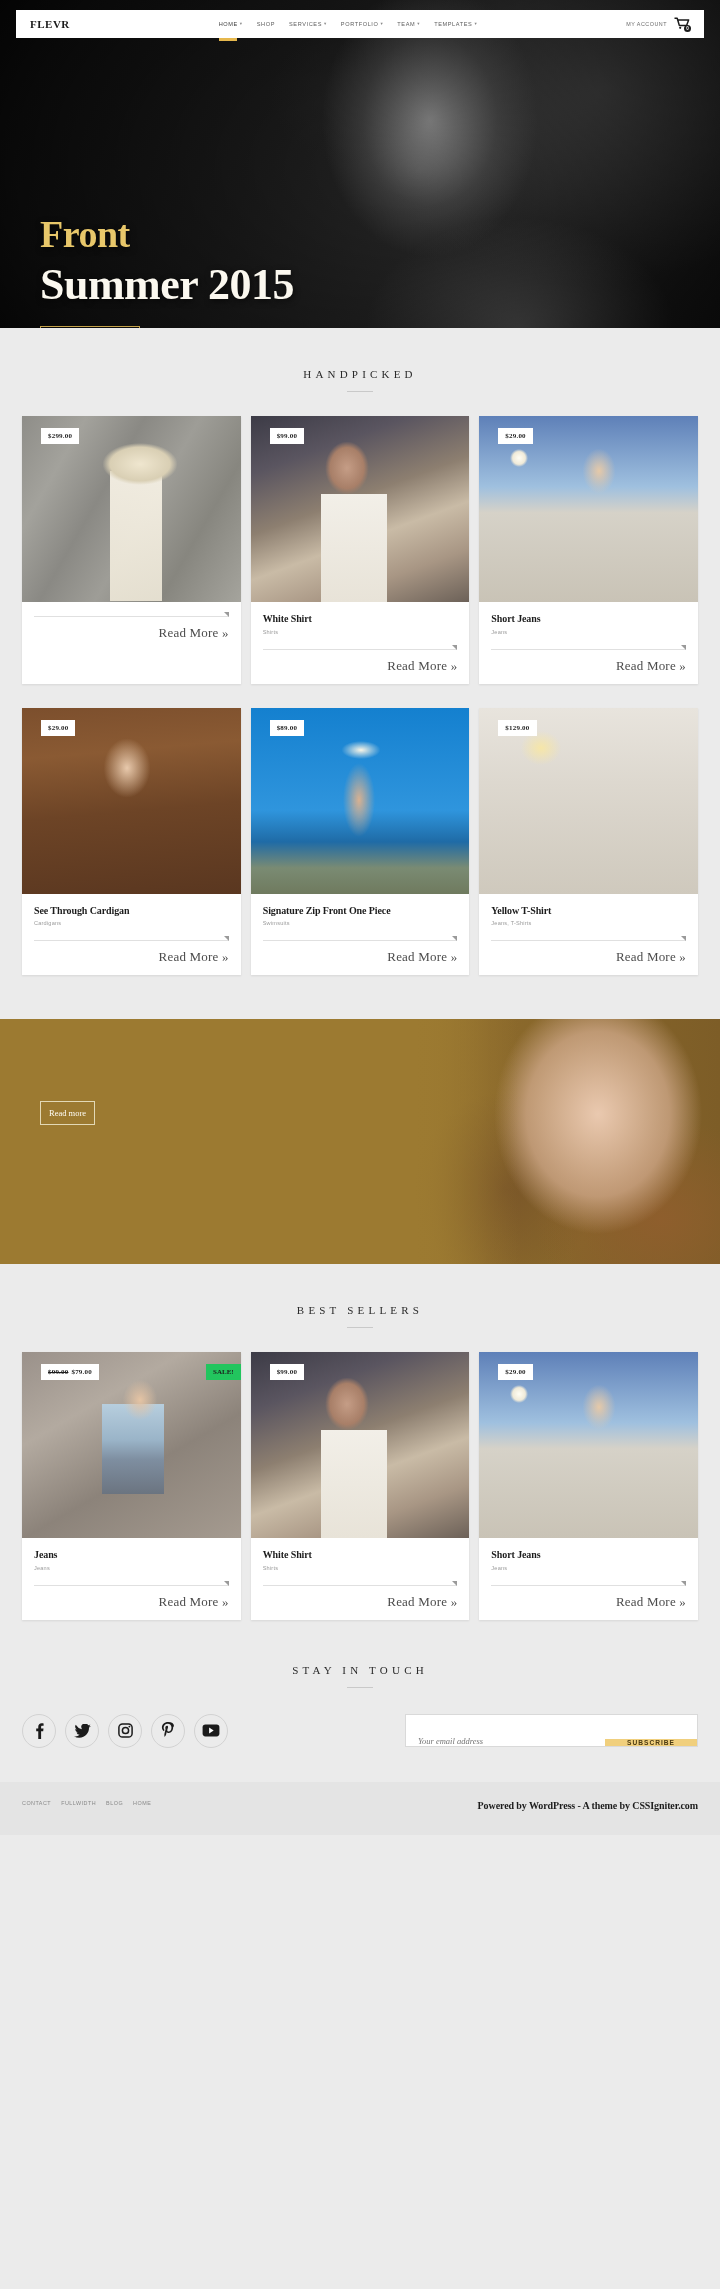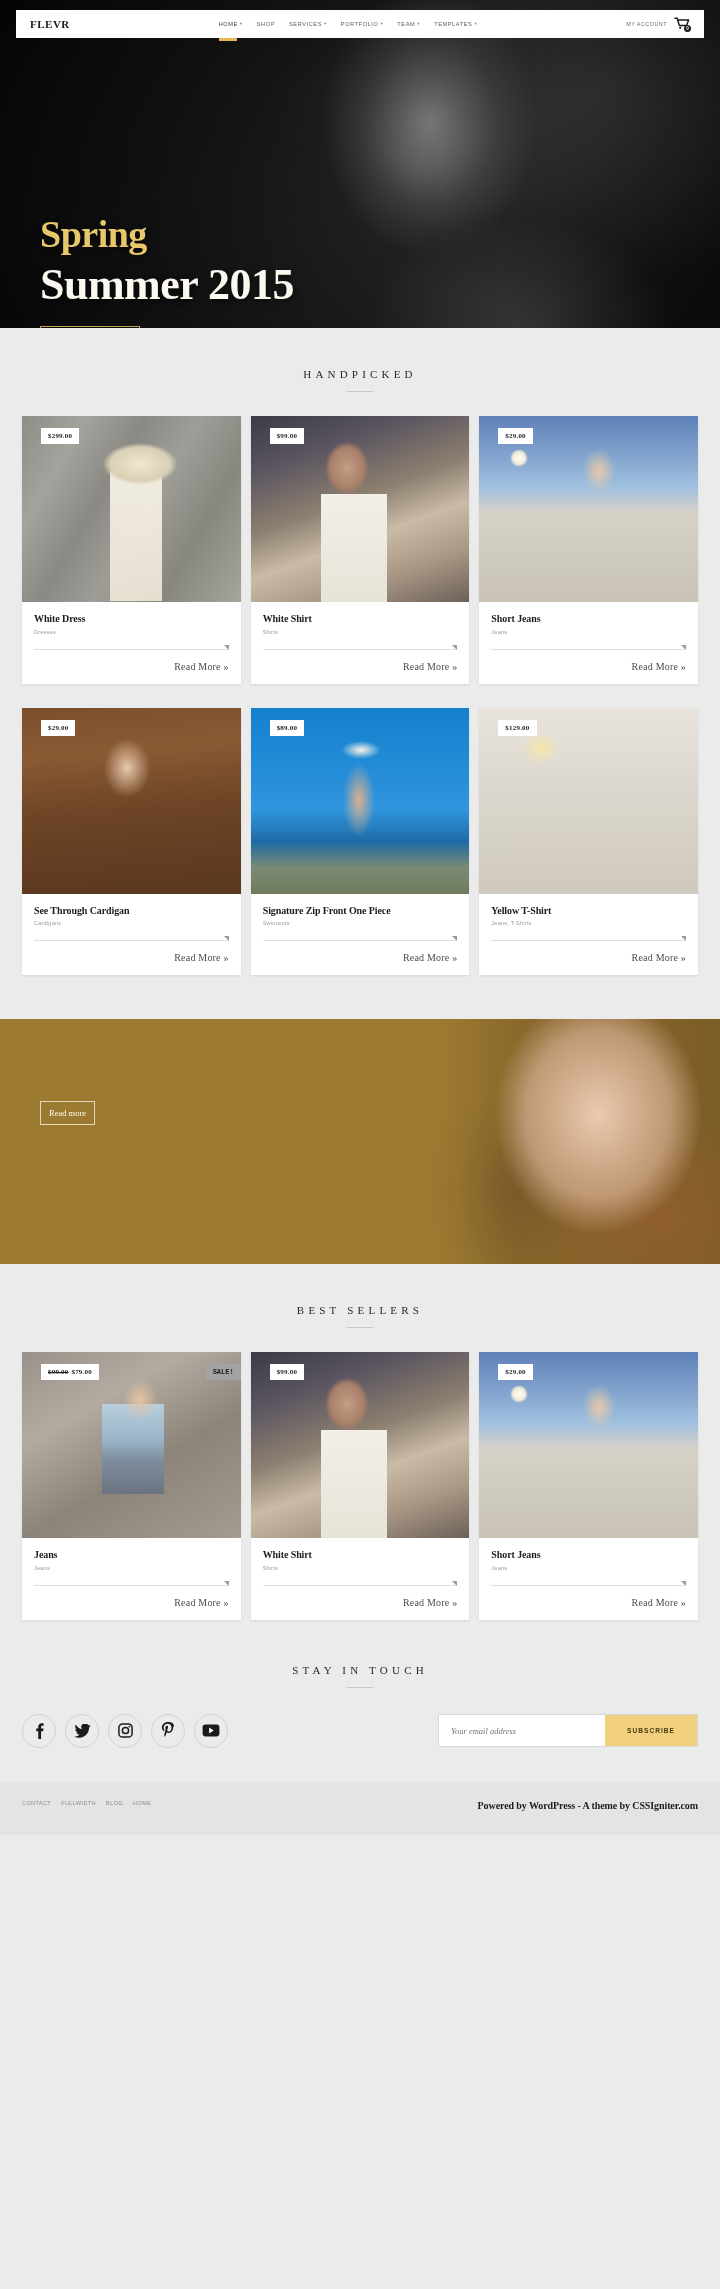--- a/index.html
+++ b/index.html
@@ -201,22 +201,22 @@
     margin-left: 19px;
   }
   .price-tag .old {
     text-decoration: line-through;
     color: #1d1d1d;
     margin-right: 3px;
   }
   .sale-badge {
     position: absolute;
     top: 12px; right: 0;
-    background: #a3a3a3;
-    font-family: Liberation Mono, monospace;
+    background: #22c55e;
+    font-family: Liberation Serif, serif;
     font-weight: 700;
     font-size: 7px;
     color: #1d1d1d;
     padding: 4px 7px;
     z-index: 5;
   }
   .card-body { padding: 11px 12px 0 12px; }
   .card-title {
     font-family: "Liberation Serif", serif;
     font-weight: 700;
@@ -233,21 +233,21 @@
   }
   .card-foot {
     margin: 14px 12px 0 12px;
     border-top: 1px solid #e0e0e0;
     padding: 6px 0 10px 0;
     text-align: right;
     position: relative;
   }
   .read-more {
     font-family: "Liberation Serif", serif;
-    font-size: 10px;
+    font-size: 13px;
     color: #4c4c4c;
     cursor: pointer;
     letter-spacing: 0.2px;
   }
   .corner-fold {
     position: absolute;
     right: 0; top: -5px;
     width: 0; height: 0;
     border-left: 5px solid transparent;
     border-top: 5px solid #9a9a9a;
@@ -319,24 +319,25 @@
     border: 1px solid #d2d2d2;
     border-radius: 50%;
     display: flex; align-items: center; justify-content: center;
     cursor: pointer;
     background: transparent;
   }
   .social svg { display: block; }
   .subscribe-box {
     margin-left: auto;
     display: flex;
-    width: 260px;
+    width: 293px;
     height: 33px;
     border: 1px solid #d9d9d9;
     background: #fff;
+    align-items: flex-end;
   }
   .subscribe-input {
     flex: 1;
     border: 0;
     outline: none;
     padding: 0 12px;
     font-family: "Liberation Serif", serif;
     font-style: italic;
     font-size: 8.5px;
     color: #9a9a9a;
@@ -423,43 +424,39 @@
           <svg width="16" height="13" viewBox="0 0 16 13" fill="none">
             <path d="M0.5 1.2 H3.2 L5.3 8.4 H12.6 L14.6 3.0 H4.0" stroke="#1b1b1b" stroke-width="1.5" fill="none" stroke-linejoin="round"></path>
             <circle cx="6.2" cy="10.8" r="1.1" fill="#1b1b1b"></circle>
           </svg>
           <div class="cart-badge">0</div>
         </div>
       </div>
     </div>
 
     <div class="hero-content">
-      <div class="hero-line1">Spring</div>
+      <div class="hero-line1">Front</div>
       <div class="hero-line2">Summer 2015</div>
       <div class="hero-btn">View Collection</div>
     </div>
   </div>
 
   <div class="section">
     <div class="section-title">HANDPICKED</div>
     <div class="section-rule"></div>
 
     <div class="grid">
 
       <div class="card">
         <div class="card-media">
           <div class="ph" style="background:
               radial-gradient(ellipse 50px 28px at 118px 48px, #efe6cf 0%, #d9cfb4 60%, rgba(200,190,170,0) 75%),
               linear-gradient(180deg, rgba(245,240,228,0.95) 0%, rgba(238,232,216,0.9) 100%) no-repeat 88px 55px / 52px 130px,
               linear-gradient(120deg,#8e8d88 0%,#a3a29c 20%,#8a8984 38%,#9e9d97 55%,#87867f 75%,#a5a49d 100%);"></div>
           <div class="price-tag">$299.00</div>
-        </div>
-        <div class="card-body">
-          <div class="card-title">White Dress</div>
-          <div class="card-cat">Dresses</div>
         </div>
         <div class="card-foot">
           <span class="corner-fold"></span>
           <span class="read-more">Read More »</span>
         </div>
       </div>
 
       <div class="card">
         <div class="card-media">
           <div class="ph" style="background:

